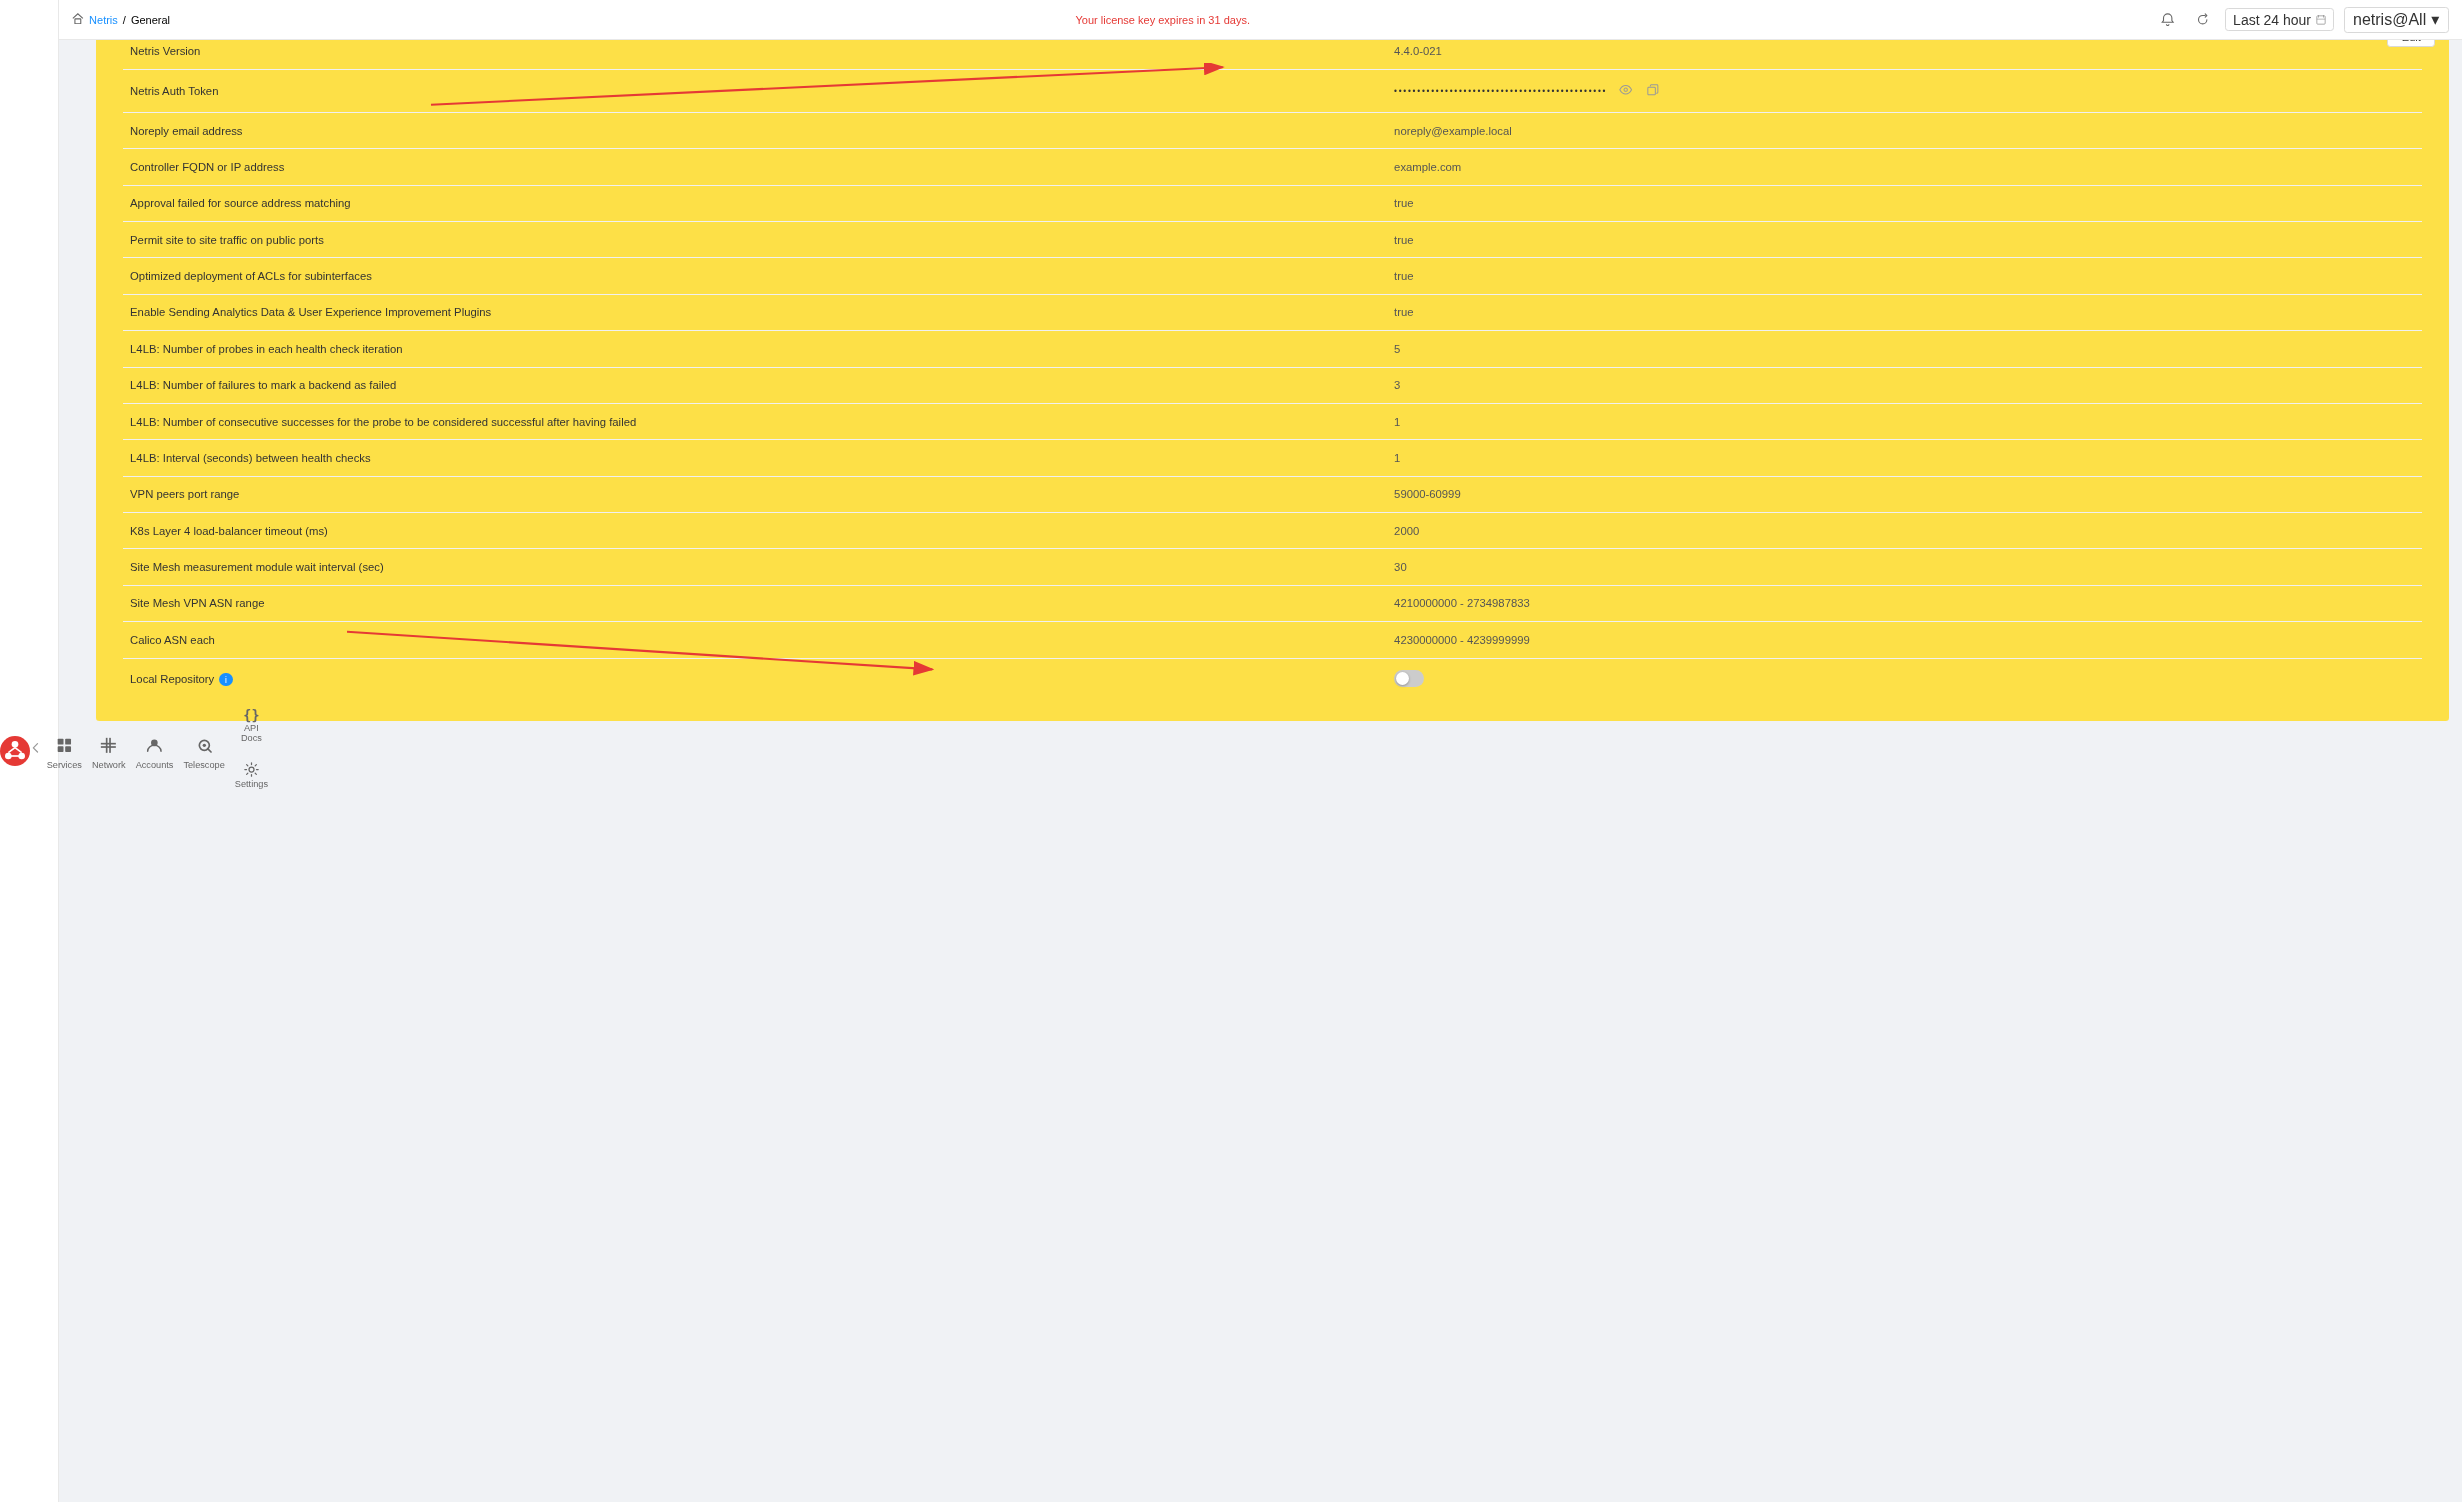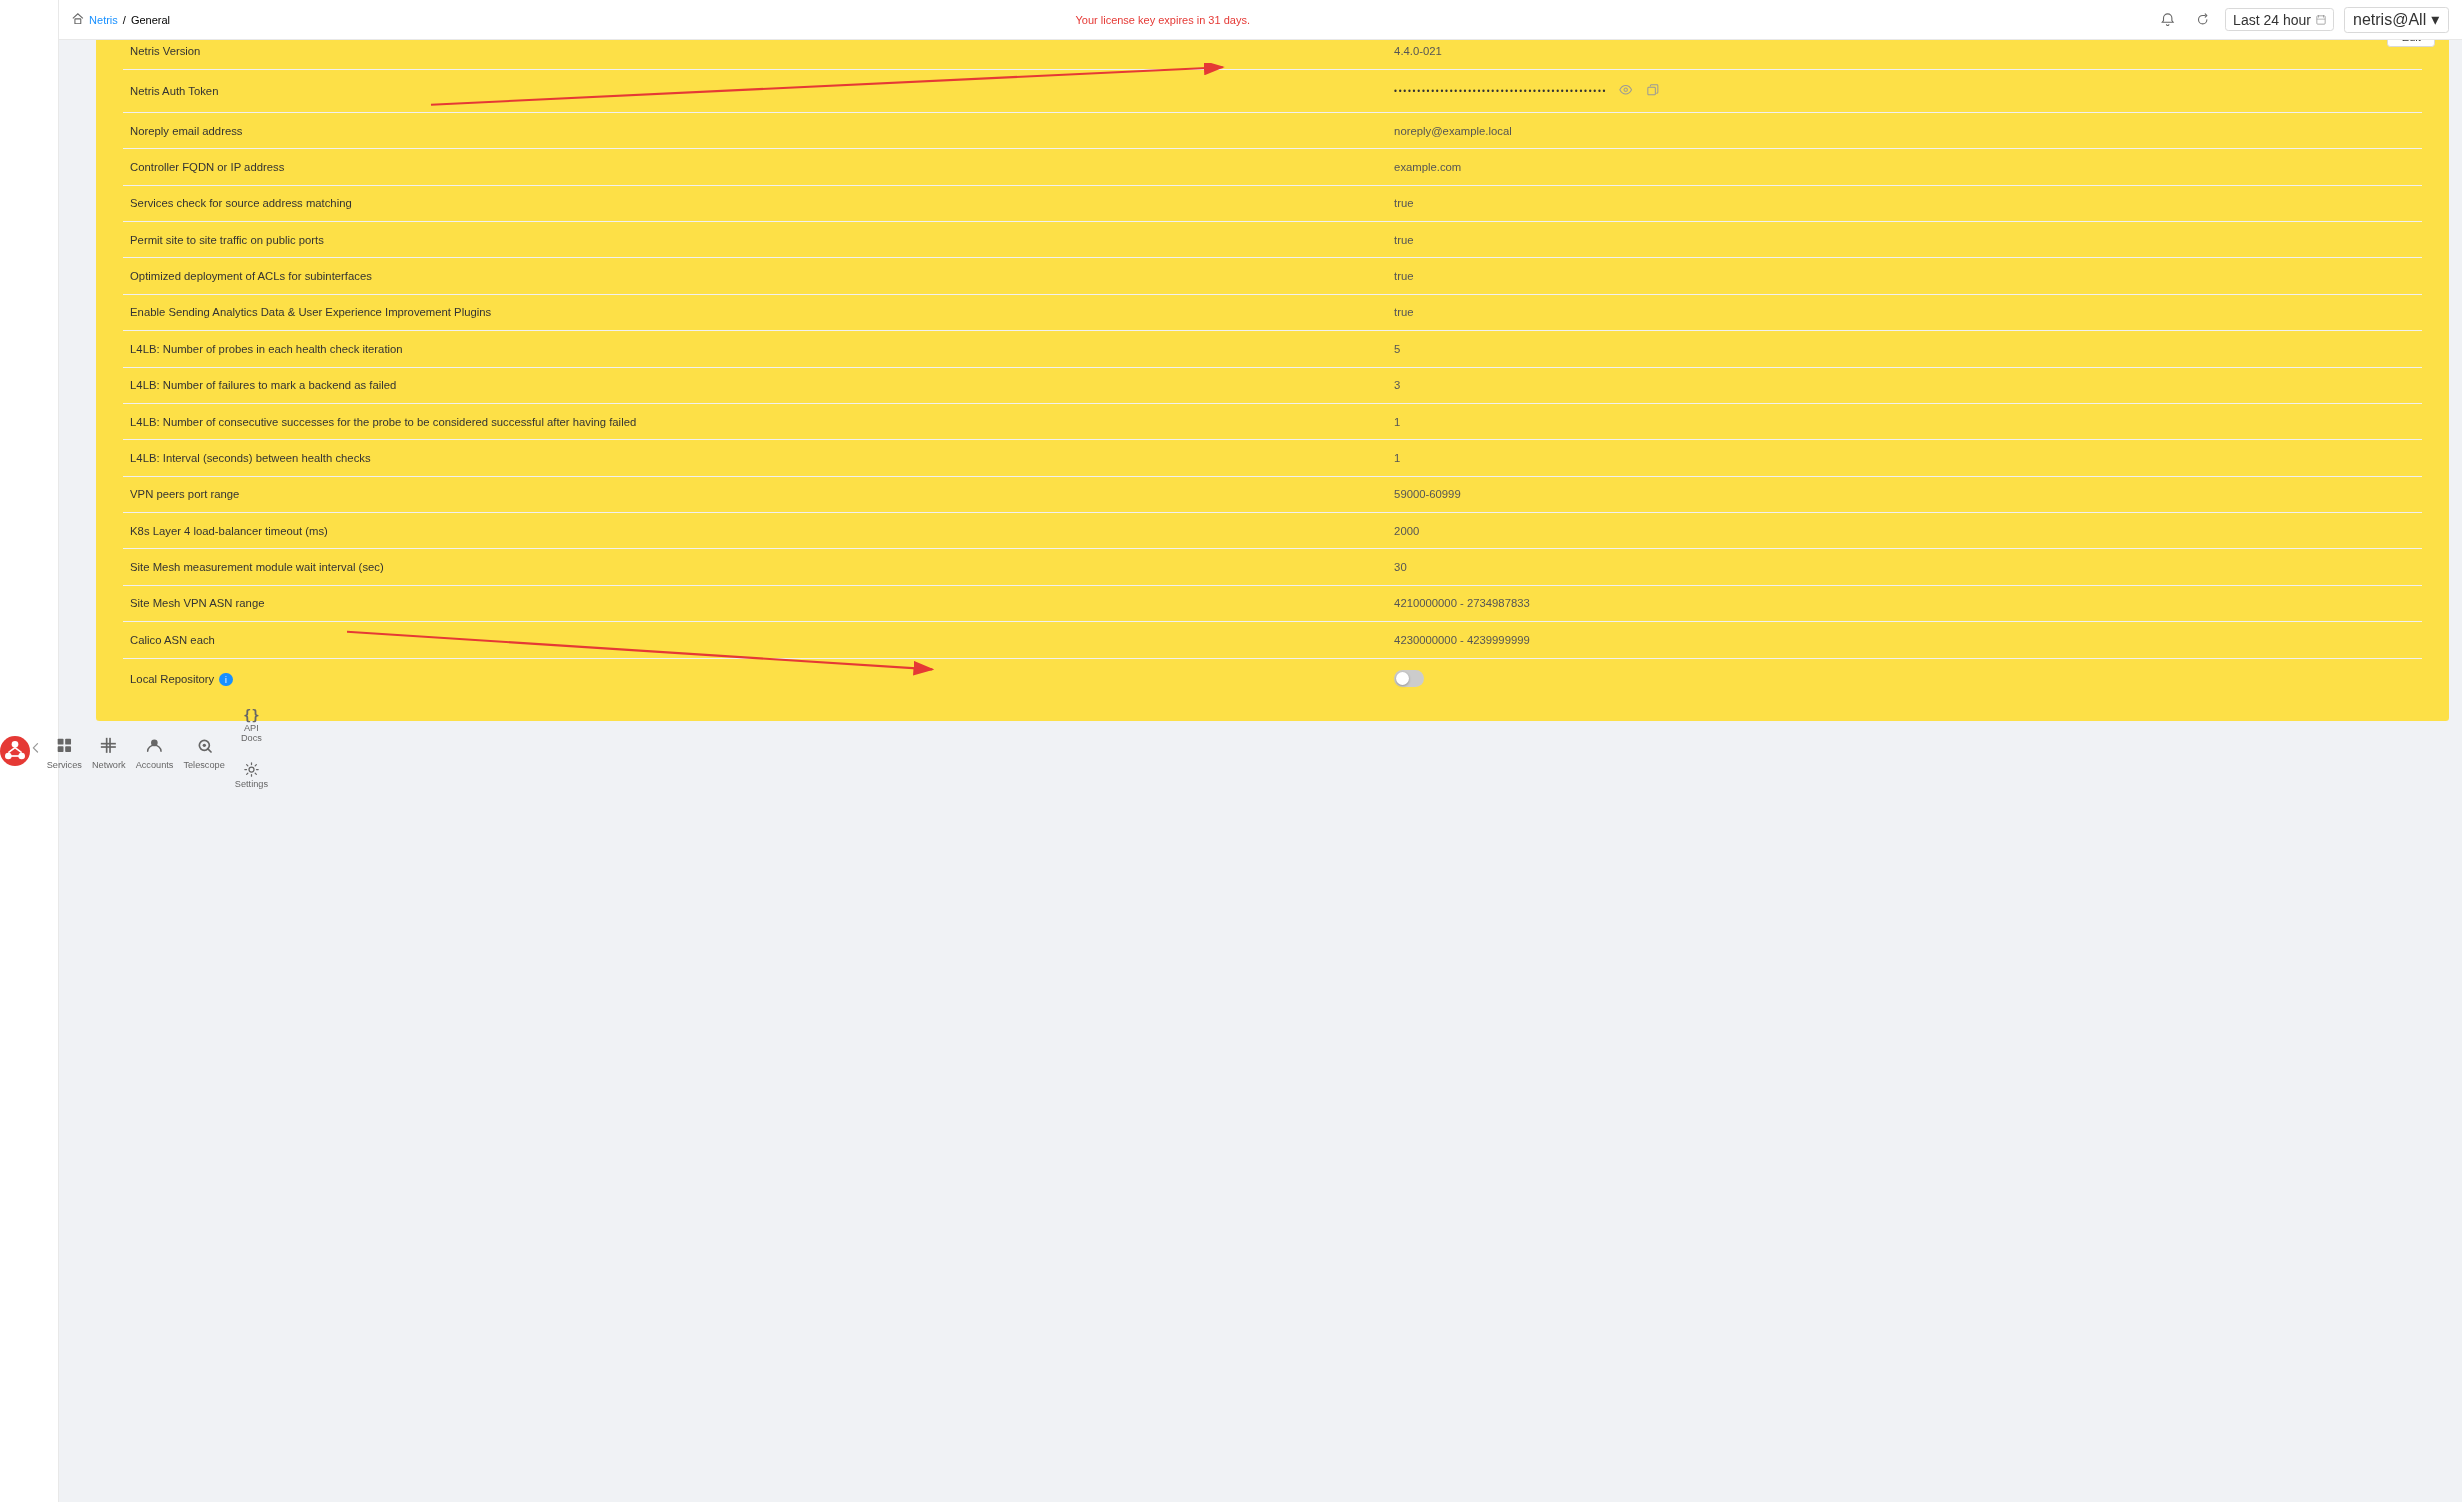--- a/index.html
+++ b/index.html
@@ -390,21 +390,21 @@
             </tr>
             <tr>
               <td>Noreply email address</td>
               <td>noreply@example.local</td>
             </tr>
             <tr>
               <td>Controller FQDN or IP address</td>
               <td>example.com</td>
             </tr>
             <tr>
-              <td>Services check for source address matching</td>
+              <td>Approval failed for source address matching</td>
               <td>true</td>
             </tr>
             <tr>
               <td>Permit site to site traffic on public ports</td>
               <td>true</td>
             </tr>
             <tr>
               <td>Optimized deployment of ACLs for subinterfaces</td>
               <td>true</td>
             </tr>

